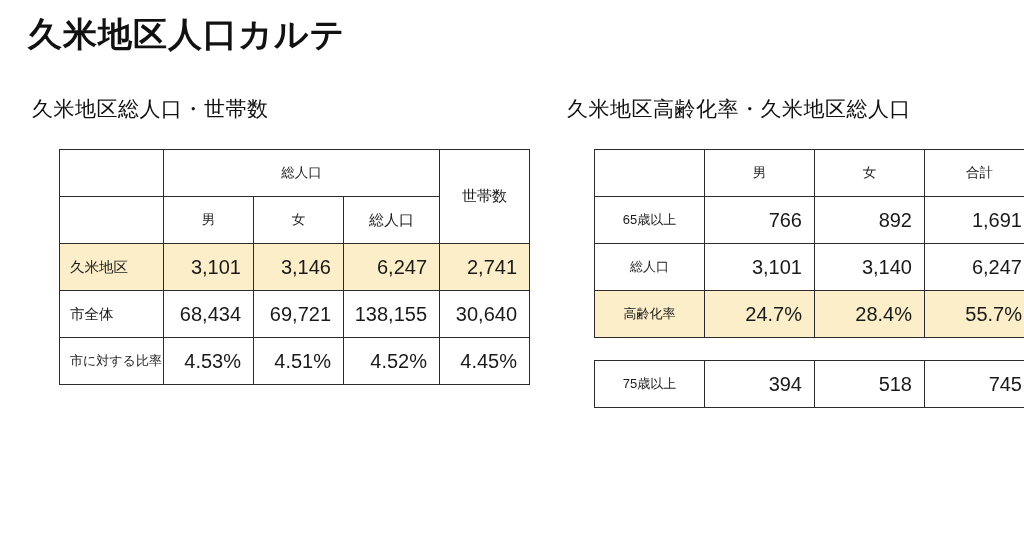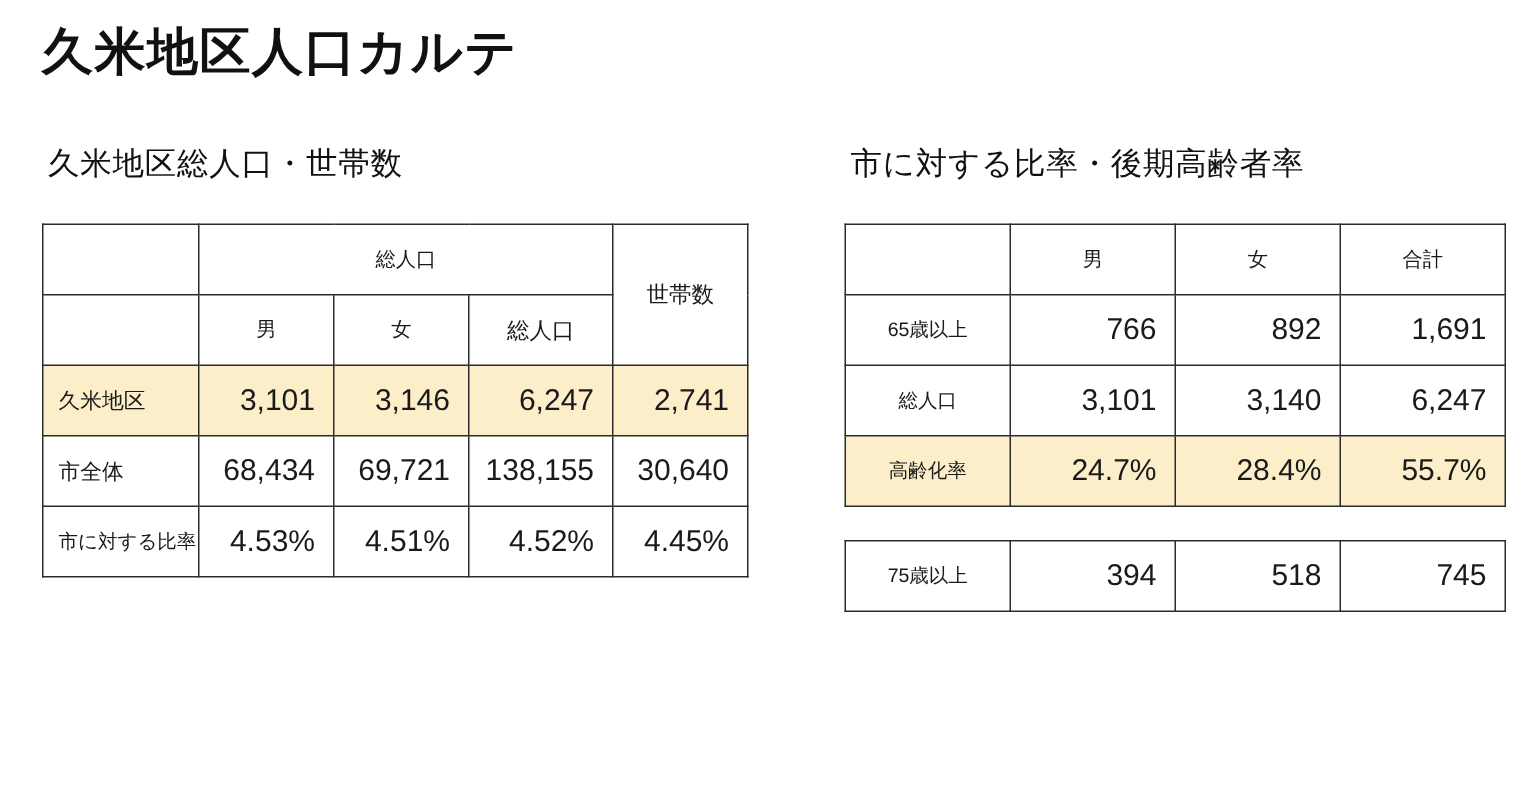--- a/index.html
+++ b/index.html
@@ -34,20 +34,21 @@
     letter-spacing: 0.5px;
     margin: 0 0 26px 4px;
   }
   .left-section { left: 28px; top: 95px; width: 470px; }
   .right-section { left: 563px; top: 95px; width: 440px; }
 
   table {
     border-collapse: collapse;
     table-layout: fixed;
     font-size: 14px;
+    margin-left: 31px;
   }
   table.left-table {
     width: 470px;
   }
   table.right-table {
     width: 440px;
   }
   td, th {
     border: 1px solid #2b2b2b;
     padding: 0;
@@ -133,21 +134,21 @@
         <td class="c-right">4.53%</td>
         <td class="c-right">4.51%</td>
         <td class="c-right">4.52%</td>
         <td class="c-right">4.45%</td>
       </tr>
     </tbody>
   </table>
 </div>
 
 <div class="section right-section">
-  <div class="section-title">市に対する比率・後期高齢者率</div>
+  <div class="section-title">久米地区高齢化率・久米地区総人口</div>
 
   <table class="right-table">
     <colgroup>
       <col style="width:110px">
       <col style="width:110px">
       <col style="width:110px">
       <col style="width:110px">
     </colgroup>
     <tbody>
       <tr>

